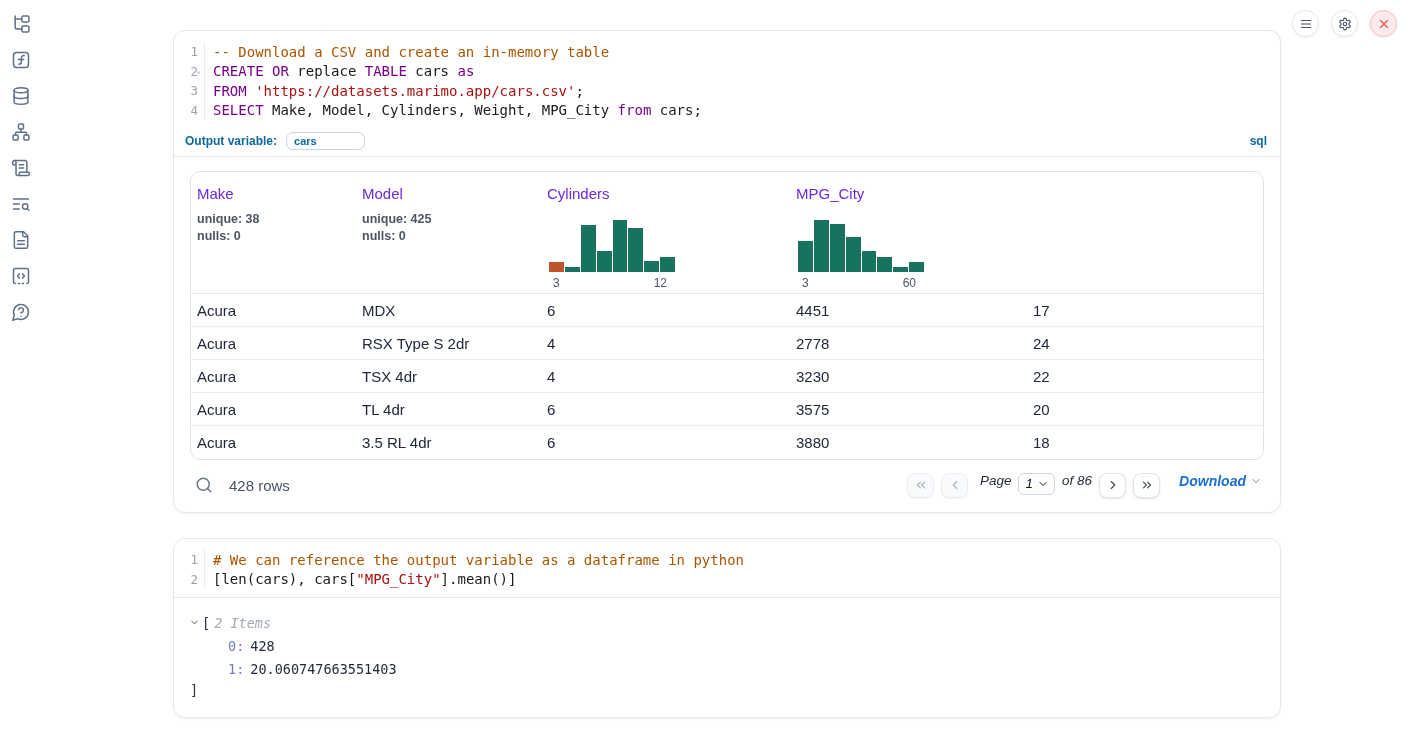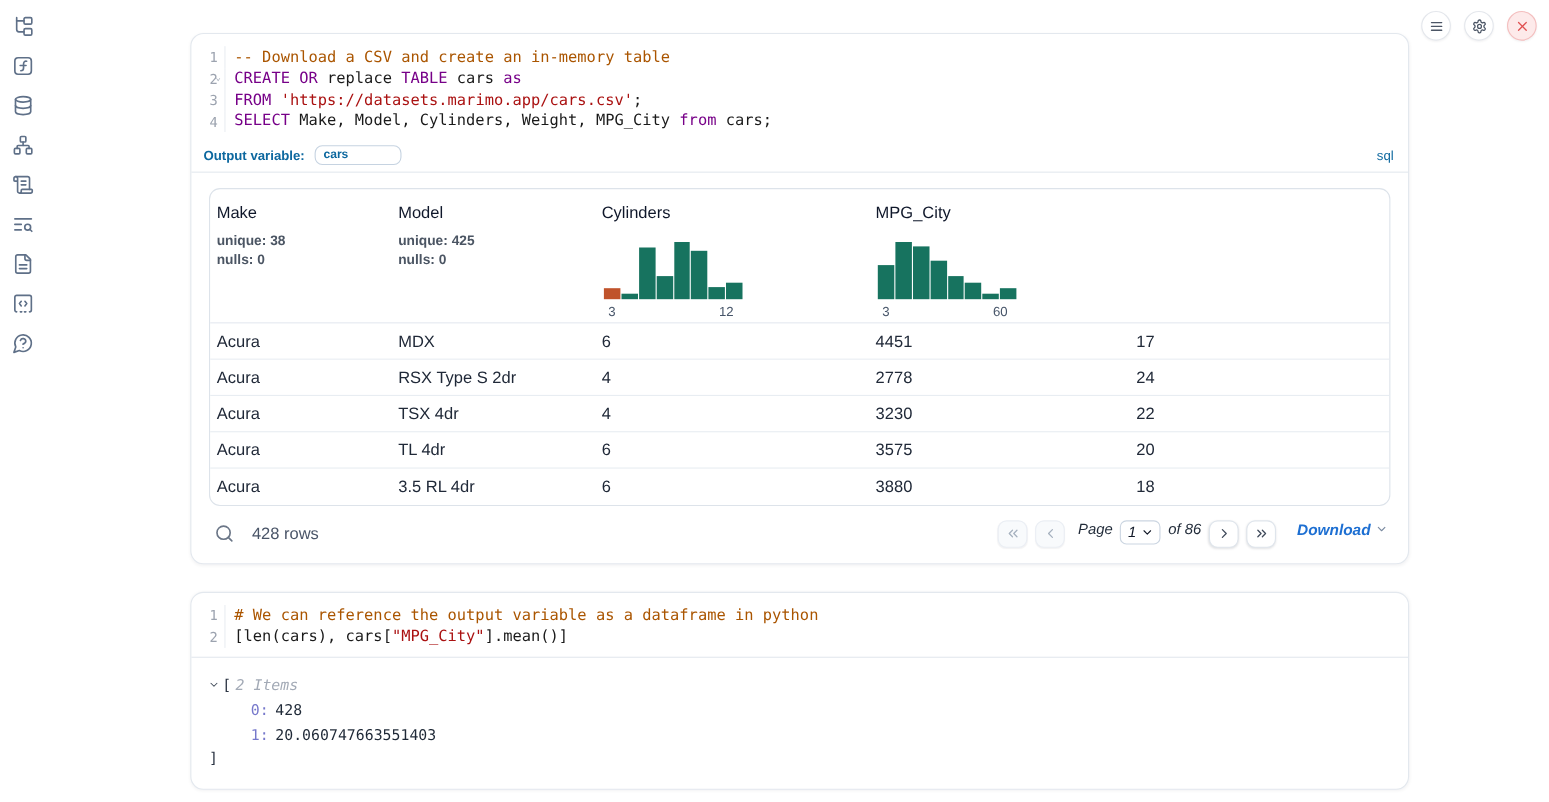--- a/index.html
+++ b/index.html
@@ -37,32 +37,32 @@
   .code-text { padding-left:8px; color:#1a1a1a; }
   .tok-kw  { color:#770088; }
   .tok-str { color:#aa1111; }
   .tok-com { color:#aa5500; }
 
   .outvar-row { display:flex; align-items:center; height:28px; padding:0 13px 3px 11px; }
   .outvar-label { font-size:12px; font-weight:700; color:#0d689f; }
   .outvar-input { margin-left:9px; width:79px; height:18px; border:1px solid #c6d3e1;
                   border-radius:7px; padding:0 7px; font-size:11px; font-weight:700;
                   color:#0d689f; font-family:"Liberation Sans",sans-serif; outline:none; }
-  .lang-badge { margin-left:auto; font-size:12px; font-weight:400; color:#0d689f; cursor:pointer; }
+  .lang-badge { margin-left:auto; font-size:12px; font-weight:700; color:#0d689f; cursor:pointer; }
 
   .cell-divider { border-top:1px solid #e3e8ee; }
 
   .output-area { padding:14px 16px 13px; }
 
   
   .dtable { border:1px solid #dde3ea; border-radius:10px; overflow:hidden; }
   .dt-header { display:grid; grid-template-columns:165px 185px 249px 237px 1fr;
                padding-top:13px; border-bottom:1px solid #e4e9ef; min-height:122px; }
   .dt-hcell { padding-left:6px; display:flex; flex-direction:column; cursor:pointer; }
-  .dt-hname { font-size:15px; color:#0f172a; }
+  .dt-hname { font-size:15px; color:#6d28d9; }
   .dt-stats { margin-top:9px; font-size:12.5px; color:#4b5563; line-height:16.5px;font-weight:bold; }
   .hist-wrap { margin-top:auto; width:126px; margin-left:2px; }
   .hist-bars { display:flex; align-items:flex-end; gap:1px; height:52px; }
   .hist-bar { flex:1; border-radius:0; }
   .hist-labels { position:relative; height:21px; font-size:12px; color:#475569; }
   .hist-min { position:absolute; left:4px; top:4px; }
   .hist-max { position:absolute; right:8px; top:4px; }
 
   .dt-row { display:grid; grid-template-columns:165px 185px 249px 237px 1fr;
             height:33px; align-items:center; font-size:15px; color:#202938;

